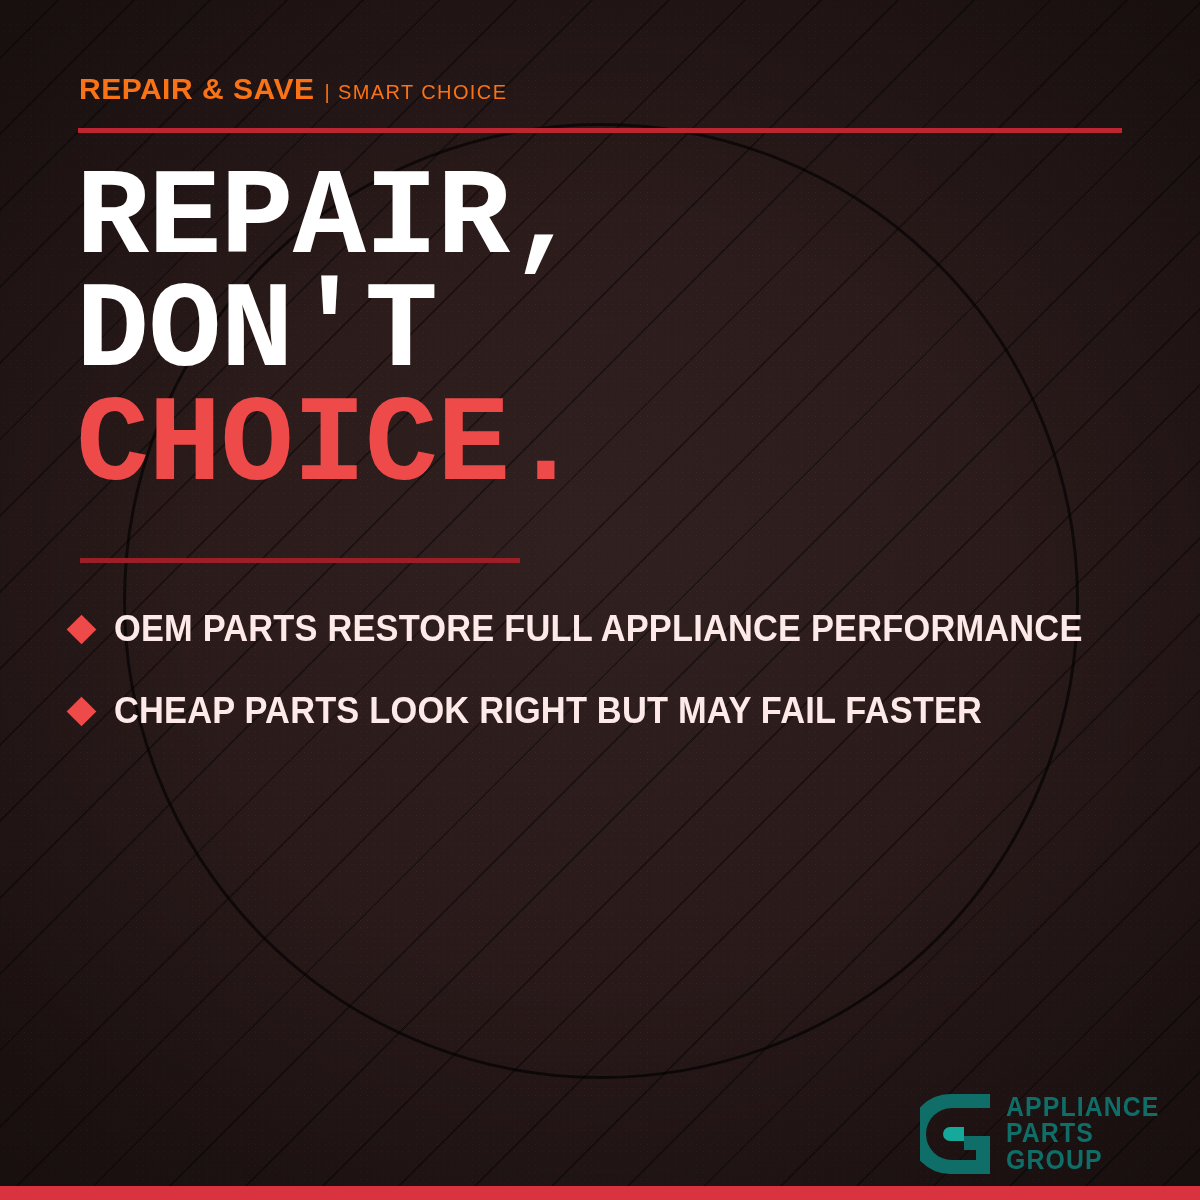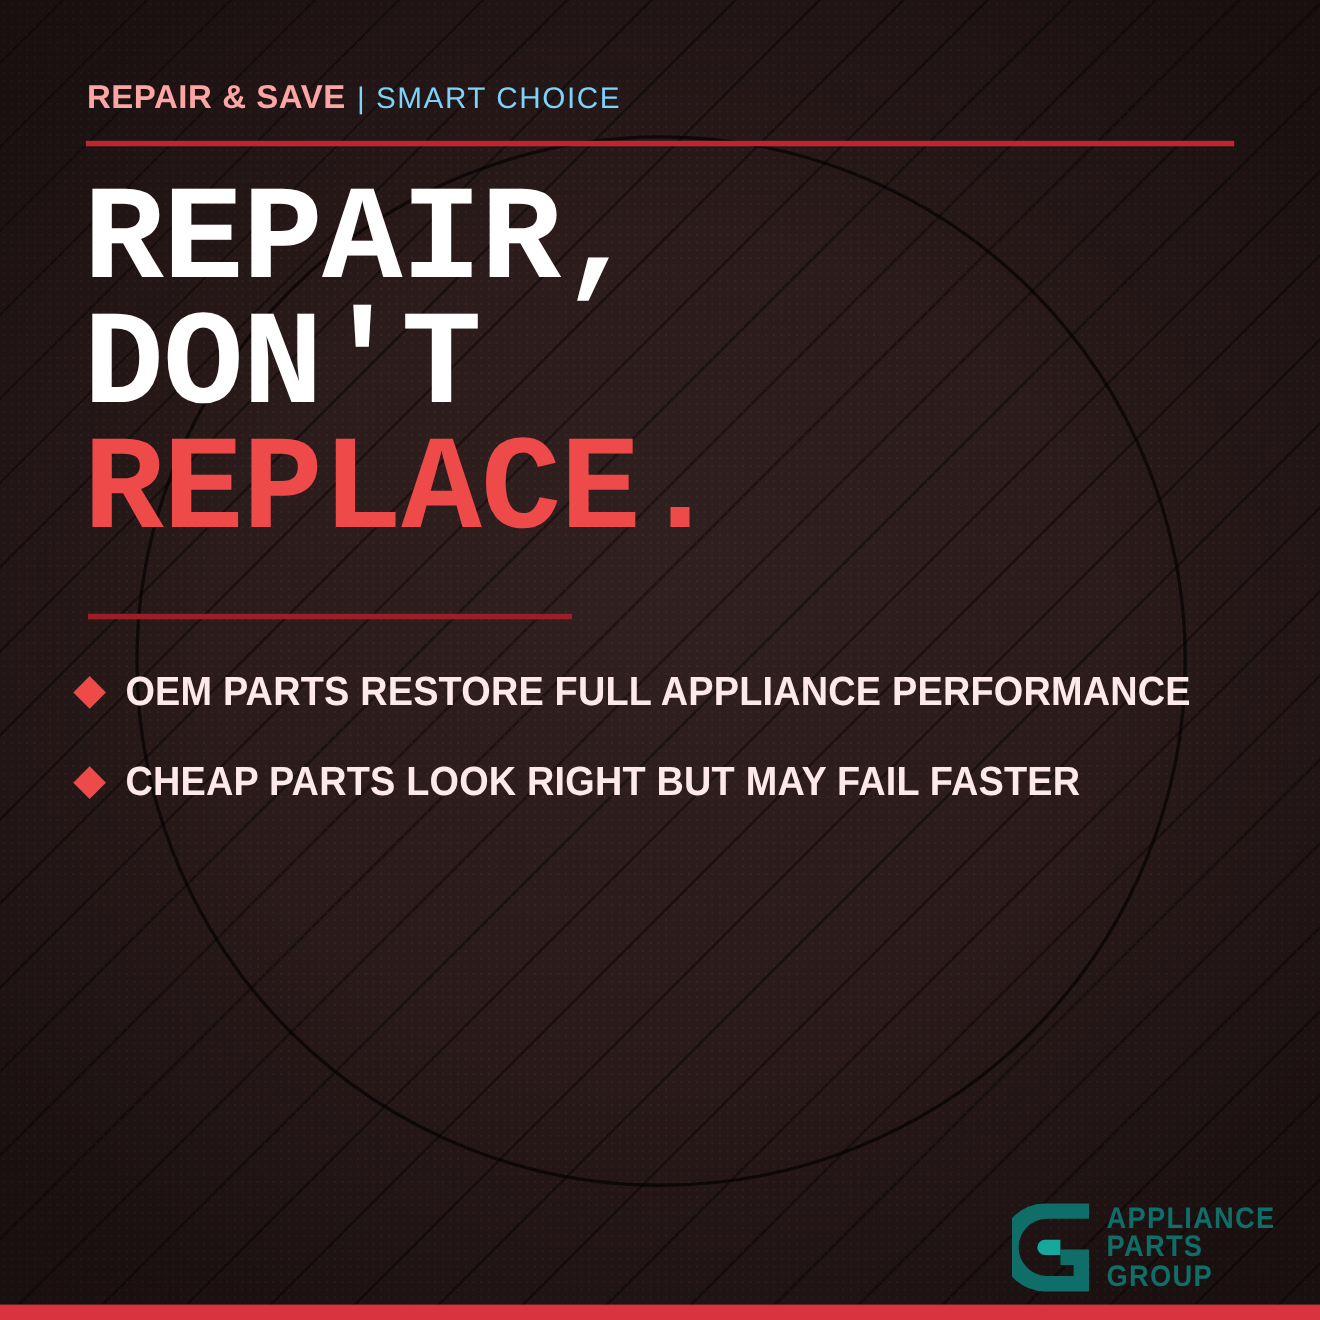--- a/index.html
+++ b/index.html
@@ -67,27 +67,27 @@
   
   .kicker {
     position:absolute;
     left:79px; top:74px;
     white-space:nowrap;
     line-height:1;
   }
   .kicker-main {
     font-size:30px;
     font-weight:bold;
-    color:#fca5a5;
+    color:#f97316;
     letter-spacing:0.5px;
   }
   .kicker-sub {
-    font-size:27px;
+    font-size:20px;
     font-weight:normal;
-    color:#7dd3fc;
+    color:#f97316;
     letter-spacing:1.4px;
     margin-left:10px;
   }
 
   .rule-top {
     position:absolute;
     left:78px; top:128px;
     width:1044px; height:5px;
     background:#bc2630;
   }
@@ -189,21 +189,21 @@
 
     <div class="kicker">
       <span class="kicker-main">REPAIR &amp; SAVE</span><span class="kicker-sub">| SMART CHOICE</span>
     </div>
 
     <div class="rule-top"></div>
 
     <div class="headline">
       <span class="line line-1">REPAIR,</span>
       <span class="line line-2">DON'T</span>
-      <span class="line line-3">REPLACE.</span>
+      <span class="line line-3">CHOICE.</span>
     </div>
 
     <div class="rule-mid"></div>
 
     <div class="bullets">
 
       <div class="bullet-row">
         <span class="diamond"></span>
         <span class="bullet-text">OEM PARTS RESTORE FULL APPLIANCE PERFORMANCE</span>
       </div>

